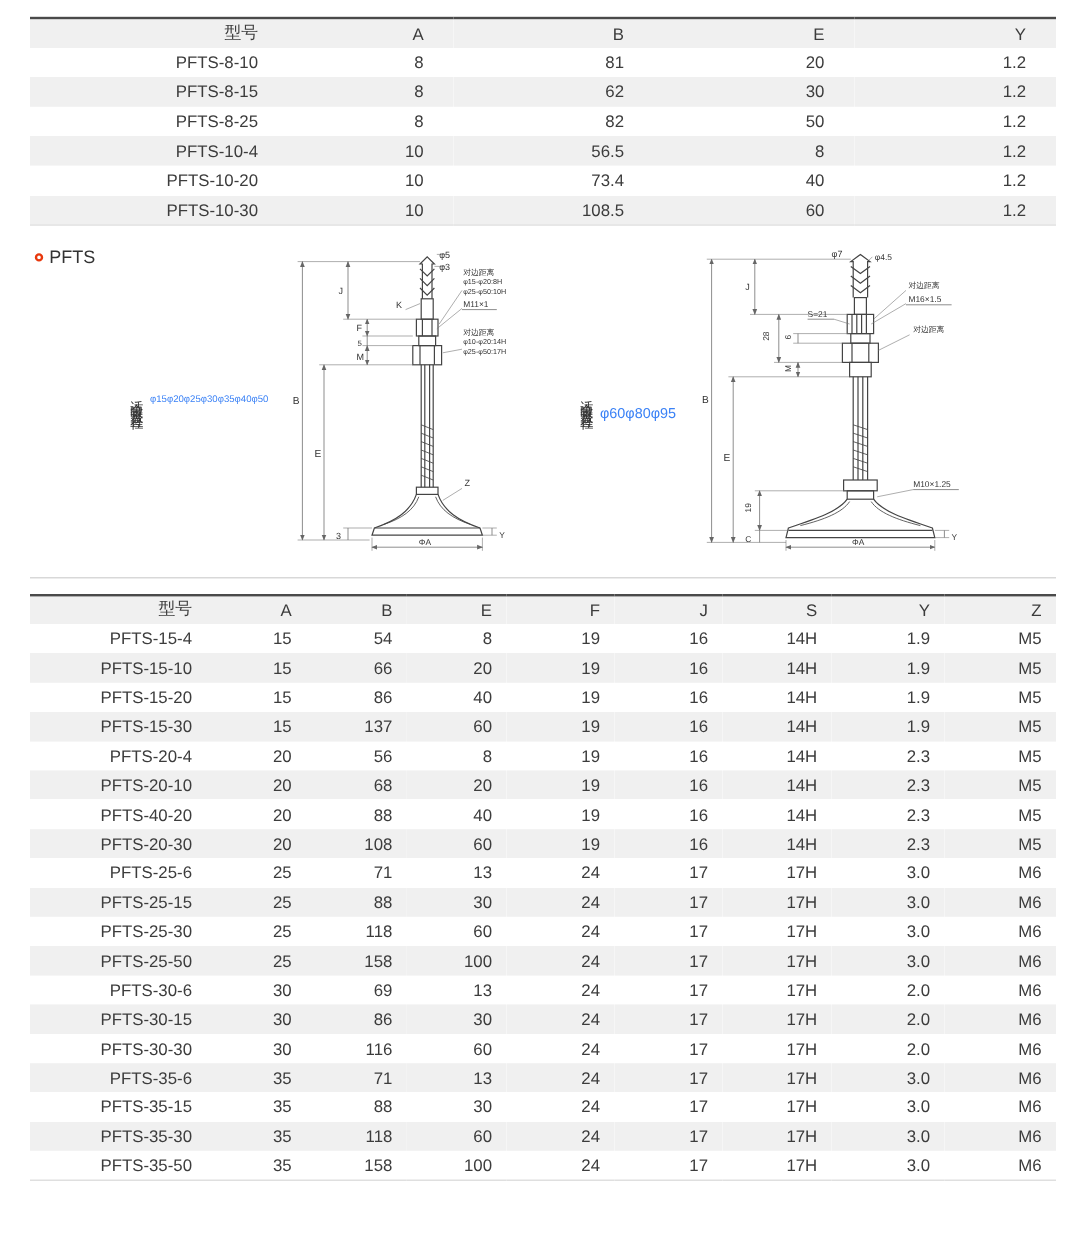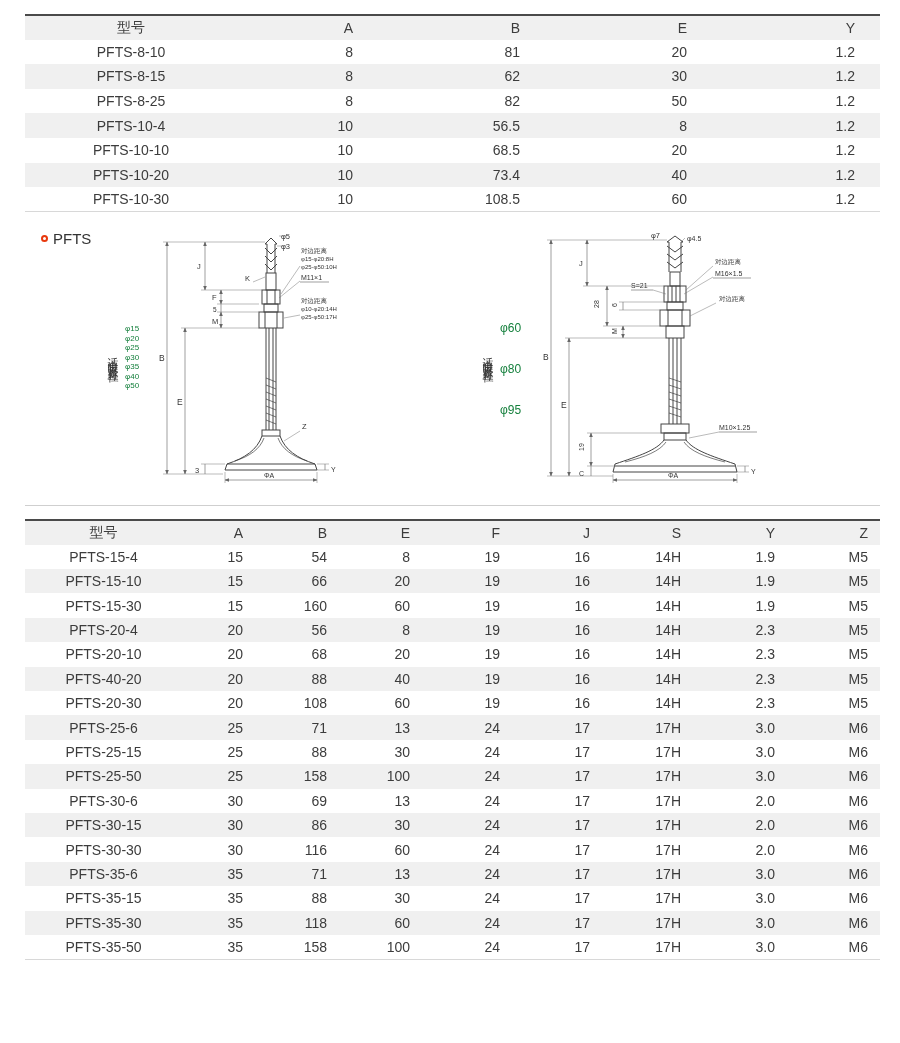--- a/index.html
+++ b/index.html
@@ -13,44 +13,44 @@
 
   table {
     border-collapse:collapse; table-layout:fixed; width:855px;
     font-size:14px; color:#3c3c3c;
     border-top:2px solid #4a4a4a; border-bottom:1px solid #d8d8d8;
   }
   thead th { font-weight:normal; }
   th, td { padding:0; text-align:right; white-space:nowrap; overflow:hidden; }
   .t1 th, .t1 td { height:24.6px; padding-right:25px; }
   .t2 th, .t2 td { height:24.4px; padding-right:12px; }
-  th:first-child, td:first-child { text-align:center; padding-left:22px; padding-right:0; }
+  th:first-child, td:first-child { text-align:right; padding-left:22px; padding-right:0; }
   thead tr { background:#f0f0f0; }
   tbody tr:nth-child(even) { background:#f0f0f0; }
 
   .middle { position:relative; height:293px; }
   .pfts-title {
-    position:absolute; top:18px; left:16px;
+    position:absolute; top:18px; left:4px;
     display:flex; align-items:center; gap:5px;
     font-size:15px; color:#333;
   }
   .dot {
     width:7px; height:7px; border-radius:50%;
     background:#fff; border:2px solid #e8380d; display:inline-block;
   }
 
   .diag { position:absolute; display:flex; align-items:center; }
   .diag-left  { left:80px;  top:16px; }
   .diag-right { left:455px; top:16px; }
   .fit { display:flex; align-items:center; margin-right:14px; }
   .fit-label {
     writing-mode:vertical-rl; text-orientation:upright;
     font-size:11px; letter-spacing:3px; color:#333;
   }
-  .fit-sizes { display:flex; flex-direction:column; margin-left:5px; color:#15803d; }
+  .fit-sizes { display:flex; flex-direction:row; margin-left:5px; color:#3b82f6; }
   .fit-sizes.small span { font-size:8px;  line-height:9.5px; }
   .fit-sizes.big   span { font-size:12px; line-height:17px;margin-top:24px; }
 
   svg.drawing { display:block; }
   svg.drawing text { fill:#333; font-family:"Liberation Sans","DejaVu Sans",sans-serif; }
 
   .divider { border-top:1px solid #cfcfcf; margin:0 0 13px 0; width:855px; }
 </style>
 </head>
 <body>
@@ -94,27 +94,20 @@
           <td>8</td>
           <td>82</td>
           <td>50</td>
           <td>1.2</td>
         </tr>
         <tr>
           <td>PFTS-10-4</td>
           <td>10</td>
           <td>56.5</td>
           <td>8</td>
-          <td>1.2</td>
-        </tr>
-        <tr>
-          <td>PFTS-10-10</td>
-          <td>10</td>
-          <td>68.5</td>
-          <td>20</td>
           <td>1.2</td>
         </tr>
         <tr>
           <td>PFTS-10-20</td>
           <td>10</td>
           <td>73.4</td>
           <td>40</td>
           <td>1.2</td>
         </tr>
         <tr>
@@ -378,23 +371,34 @@
           <td>15</td>
           <td>66</td>
           <td>20</td>
           <td>19</td>
           <td>16</td>
           <td>14H</td>
           <td>1.9</td>
           <td>M5</td>
         </tr>
         <tr>
+          <td>PFTS-15-20</td>
+          <td>15</td>
+          <td>86</td>
+          <td>40</td>
+          <td>19</td>
+          <td>16</td>
+          <td>14H</td>
+          <td>1.9</td>
+          <td>M5</td>
+        </tr>
+        <tr>
           <td>PFTS-15-30</td>
           <td>15</td>
-          <td>160</td>
+          <td>137</td>
           <td>60</td>
           <td>19</td>
           <td>16</td>
           <td>14H</td>
           <td>1.9</td>
           <td>M5</td>
         </tr>
         <tr>
           <td>PFTS-20-4</td>
           <td>20</td>
@@ -455,20 +459,31 @@
           <td>25</td>
           <td>88</td>
           <td>30</td>
           <td>24</td>
           <td>17</td>
           <td>17H</td>
           <td>3.0</td>
           <td>M6</td>
         </tr>
         <tr>
+          <td>PFTS-25-30</td>
+          <td>25</td>
+          <td>118</td>
+          <td>60</td>
+          <td>24</td>
+          <td>17</td>
+          <td>17H</td>
+          <td>3.0</td>
+          <td>M6</td>
+        </tr>
+        <tr>
           <td>PFTS-25-50</td>
           <td>25</td>
           <td>158</td>
           <td>100</td>
           <td>24</td>
           <td>17</td>
           <td>17H</td>
           <td>3.0</td>
           <td>M6</td>
         </tr>

